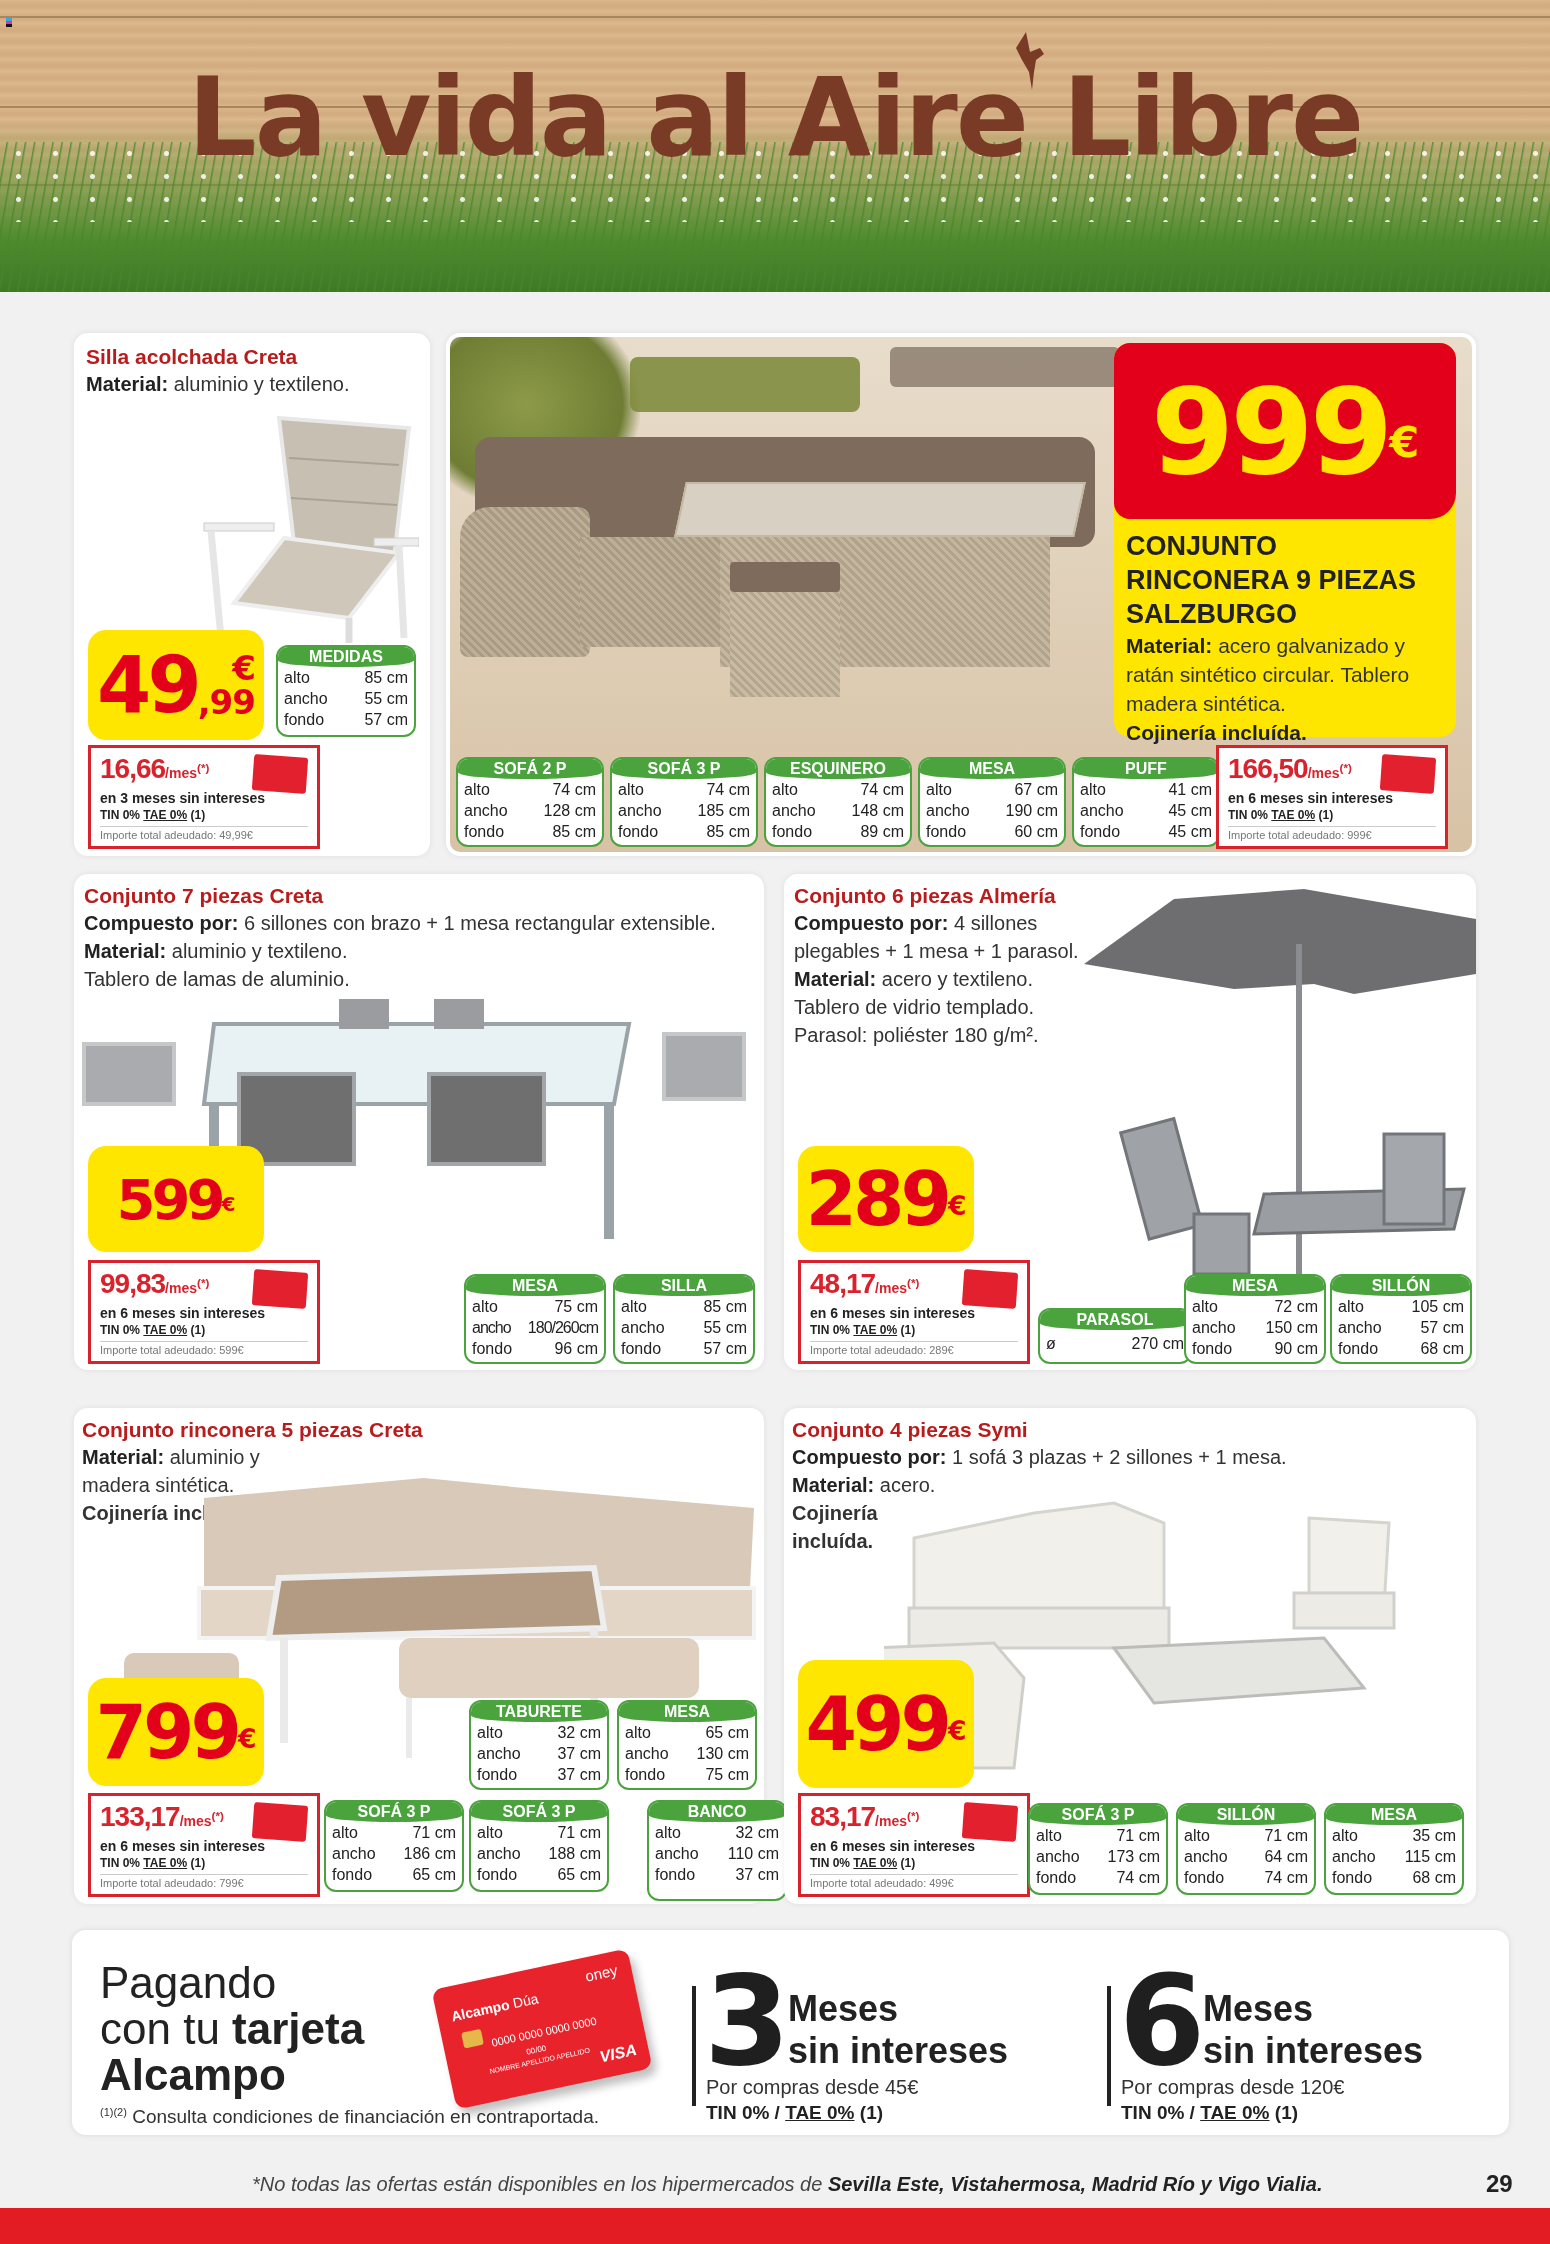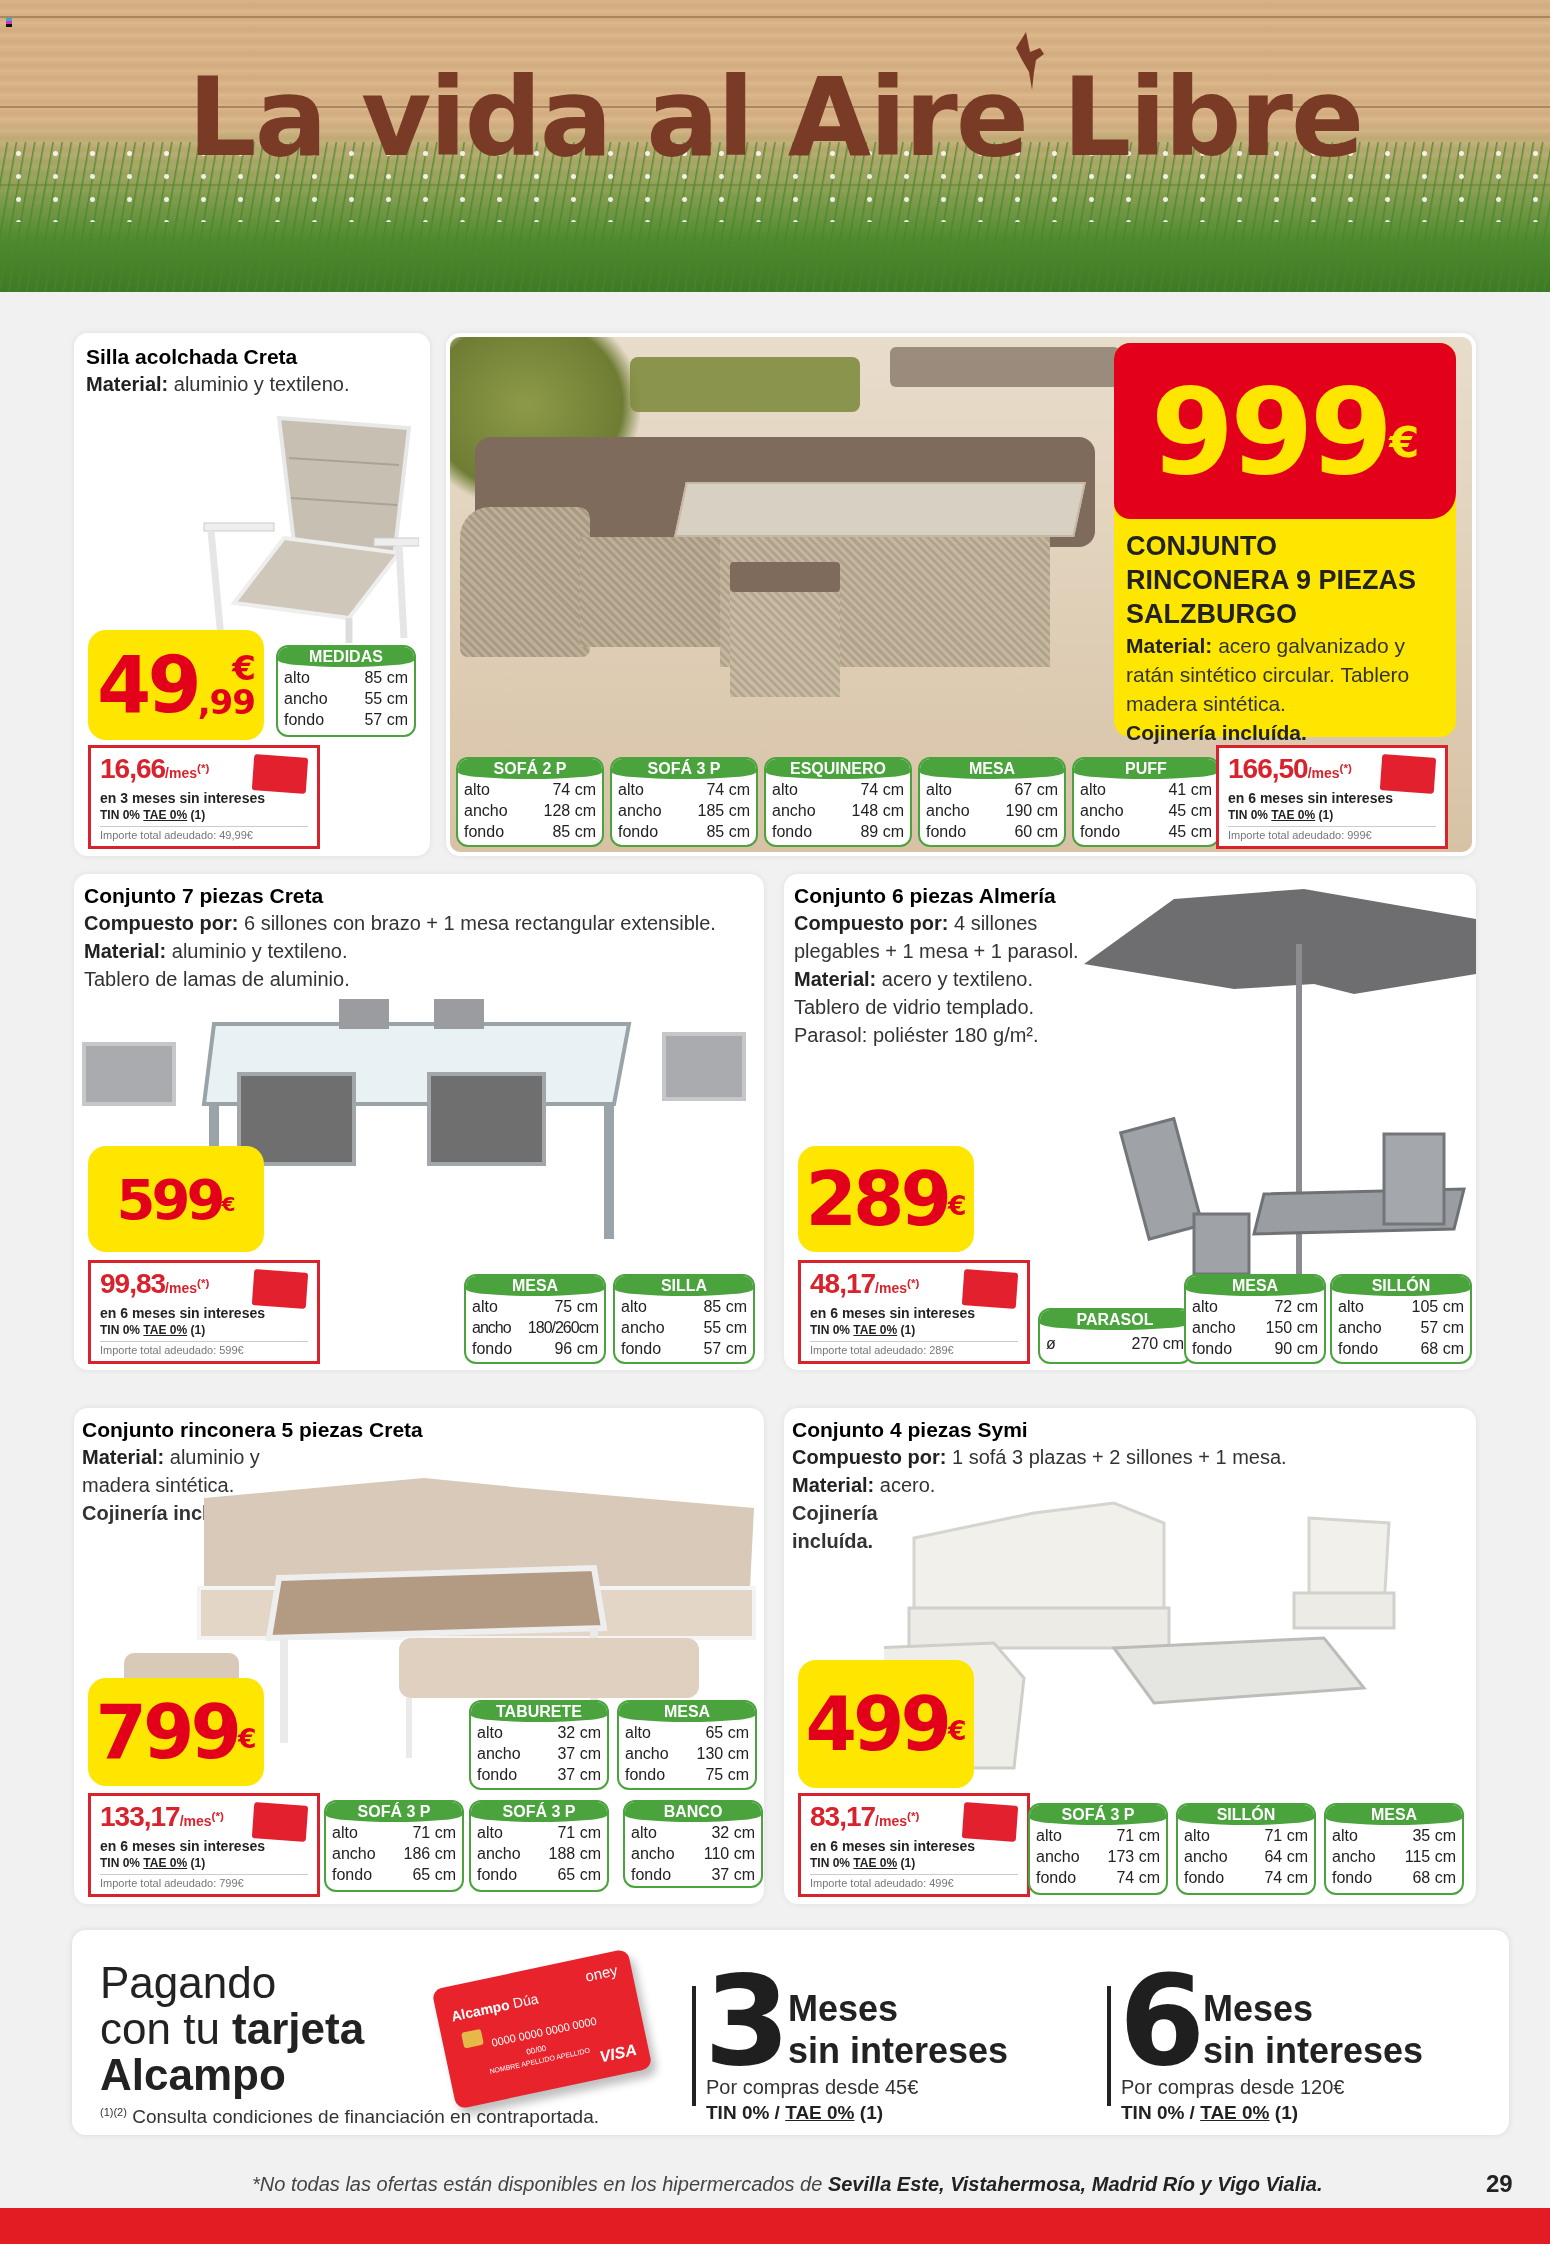--- a/index.html
+++ b/index.html
@@ -14,21 +14,21 @@
 .header .blades{position:absolute;left:0;bottom:0;width:100%;height:150px;
  background:repeating-linear-gradient(100deg,rgba(60,120,35,.0) 0px,rgba(60,120,35,.0) 6px,rgba(70,135,40,.8) 7px,rgba(60,120,35,0) 9px)}
 .header .flowers{position:absolute;left:0;bottom:70px;width:100%;height:80px;
  background-image:radial-gradient(circle,#fff 2px,transparent 3px);background-size:37px 23px;opacity:.85}
 .title{position:absolute;left:0;top:55px;width:100%;text-align:center;font-family:"DejaVu Sans",sans-serif;font-weight:bold;
  font-size:108px;letter-spacing:-2px;color:#7a3b26}
 .bird{position:absolute;left:1012px;top:30px;width:40px;height:60px}
 .corner-mark{position:absolute;left:6px;top:18px;width:6px;height:9px;background:linear-gradient(#3ad 0 33%,#d3a 33% 66%,#111 66%)}
 
 .card{position:absolute;background:#fff;border-radius:14px;box-shadow:0 0 6px rgba(0,0,0,.08)}
-.ptitle{font-weight:bold;font-size:21px;color:#000000;line-height:27px}
+.ptitle{font-weight:bold;font-size:21px;color:#b91c1c;line-height:27px}
 .pdesc{font-size:20px;color:#333;line-height:28px}
 .pdesc b{color:#222}
 .price-yellow{position:absolute;background:#ffe600;border-radius:18px;display:flex;align-items:center;justify-content:center;
  color:#e3001b;font-weight:bold;font-family:"DejaVu Sans",sans-serif;letter-spacing:-4px}
 .price-yellow sup{font-size:.36em;vertical-align:top;letter-spacing:0;position:relative;top:.25em}
 .fin{position:absolute;background:#fff;border:3px solid #d8222c;padding:4px 9px}
 .fin .amt{color:#d8222c;font-weight:bold;font-size:28px;letter-spacing:-1px;line-height:32px}
 .fin .amt small{font-size:14px;letter-spacing:0}
 .fin .l1{font-weight:bold;font-size:14px;line-height:18px;color:#222}
 .fin .l2{font-weight:bold;font-size:12px;line-height:16px;color:#222}
@@ -441,21 +441,21 @@
         </div>
    <div class="row">
           <span>ancho</span>
           <span>188 cm</span>
         </div>
    <div class="row">
           <span>fondo</span>
           <span>65 cm</span>
         </div>
   </div>
-  <div class="dims" style="left:549px;top:392px;width:140px;height:88px">
+  <div class="dims" style="left:573px;top:392px;width:140px;height:101px">
    <div class="hd">BANCO</div>
    <div class="row">
           <span>alto</span>
           <span>32 cm</span>
         </div>
    <div class="row">
           <span>ancho</span>
           <span>110 cm</span>
         </div>
    <div class="row">

